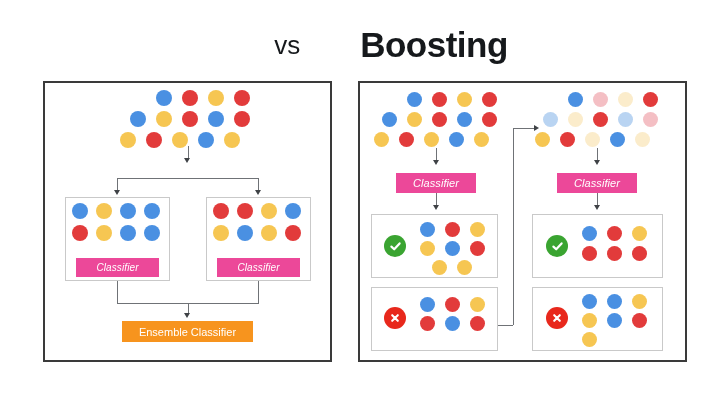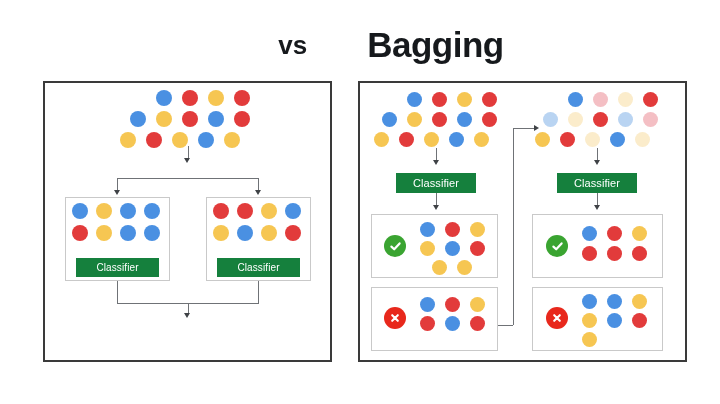--- a/index.html
+++ b/index.html
@@ -16,21 +16,21 @@
   
   .title-row{
     position:absolute;top:22px;left:0;width:720px;height:46px;
     display:flex;align-items:center;justify-content:center;
   }
   .t-main{
     font-size:35px;font-weight:bold;color:#16191c;letter-spacing:-0.5px;
     line-height:44px;
   }
   .t-vs{
-    font-size:26px;font-weight:bold;color:#16191c;
+    font-size:26px;font-weight:normal;color:#16191c;
     line-height:44px;
   }
   .t-gap-a{width:62px;}
   .t-gap-b{width:60px;}
 
   
   .panel{
     position:absolute;
     background:#ffffff;
     border:2px solid #3a3a3a;
@@ -51,26 +51,27 @@
   .dot.blue.faded   {background:#b9d4f2;}
   .dot.red.faded    {background:#f4bfc4;}
   .dot.yellow.faded {background:#fbeccb;}
 
   
   .cluster{position:absolute;}
 
   
   .clf{
     position:absolute;
-    background:#15803d;
+    background:#ec4899;
     color:#ffffff;
     font-size:10px;
     display:flex;align-items:center;justify-content:center;
     box-sizing:border-box;
     letter-spacing:0.1px;
+    font-style:italic;
   }
   .clf.big{font-size:11px;}
 
   
   .ens{
     position:absolute;
     background:#f7941e;
     color:#ffffff;
     font-size:11px;font-weight:normal;
     display:flex;align-items:center;justify-content:center;
@@ -114,21 +115,21 @@
 </style>
 </head>
 <body>
 
 <div id="stage">
 
   <div class="title-row">
     <span class="t-gap-a"></span>
     <span class="t-vs">vs</span>
     <span class="t-gap-b"></span>
-    <span class="t-main">Bagging</span>
+    <span class="t-main">Boosting</span>
   </div>
 
   <div class="panel" id="panel-bagging"></div>
 
   <div class="cluster" id="bag-cluster" style="left: 120px; top: 90px;">
       <div class="dot blue" style="width: 16px; height: 16px; left: 36px; top: 0px;"></div>
       <div class="dot red" style="width: 16px; height: 16px; left: 62px; top: 0px;"></div>
       <div class="dot yellow" style="width: 16px; height: 16px; left: 88px; top: 0px;"></div>
       <div class="dot red" style="width: 16px; height: 16px; left: 114px; top: 0px;"></div>
       <div class="dot blue" style="width: 16px; height: 16px; left: 10px; top: 21px;"></div>
@@ -176,20 +177,21 @@
       <div class="dot red" style="width: 16px; height: 16px; left: 72px; top: 22px;"></div>
     </div>
   <div class="clf" style="left:217px;top:258px;width:83px;height:19px;">Classifier</div>
 
   <div class="ln v" style="left:117px;top:281px;height:22px;"></div>
   <div class="ln v" style="left:258px;top:281px;height:22px;"></div>
   <div class="ln h" style="left:117px;top:303px;width:142px;"></div>
   <div class="ln v" style="left:187.5px;top:303px;height:11px;"></div>
   <div class="arrow-d" style="left:184px;top:313px;"></div>
 
+  <div class="ens" style="left:122px;top:321px;width:131px;height:21px;">Ensemble Classifier</div>
 
   <div class="panel" id="panel-boosting"></div>
 
   <div class="cluster" id="bst-cluster1" style="left: 374px; top: 92px;">
       <div class="dot blue" style="width: 15px; height: 15px; left: 33px; top: 0px;"></div>
       <div class="dot red" style="width: 15px; height: 15px; left: 58px; top: 0px;"></div>
       <div class="dot yellow" style="width: 15px; height: 15px; left: 83px; top: 0px;"></div>
       <div class="dot red" style="width: 15px; height: 15px; left: 108px; top: 0px;"></div>
       <div class="dot blue" style="width: 15px; height: 15px; left: 8px; top: 20px;"></div>
       <div class="dot yellow" style="width: 15px; height: 15px; left: 33px; top: 20px;"></div>

